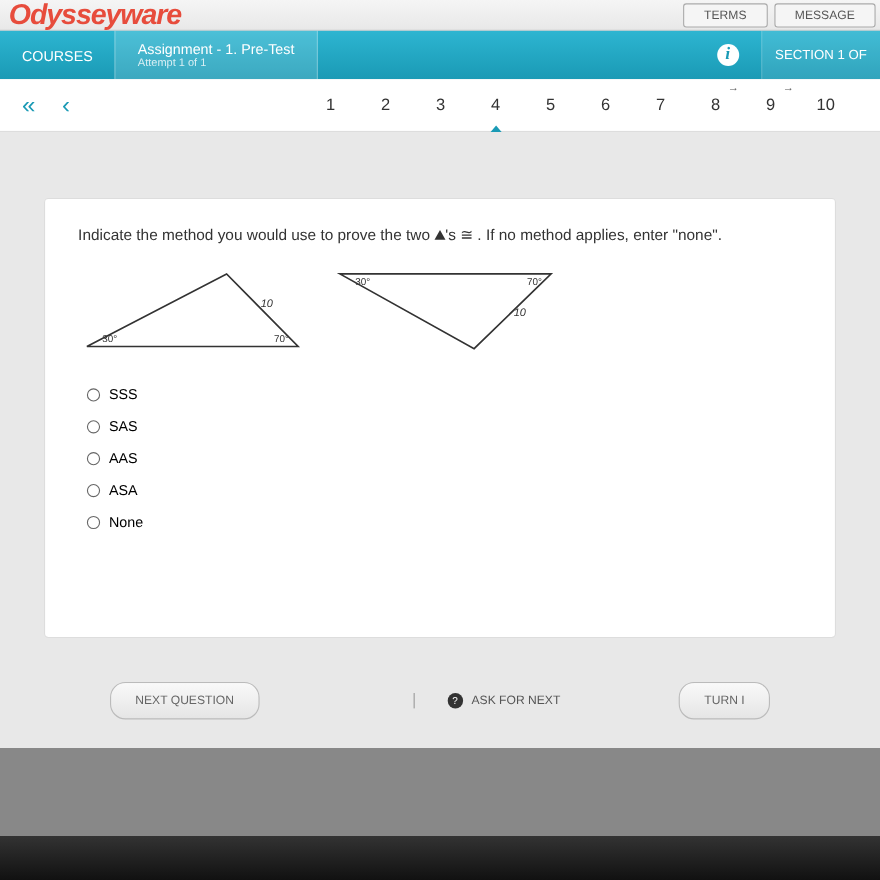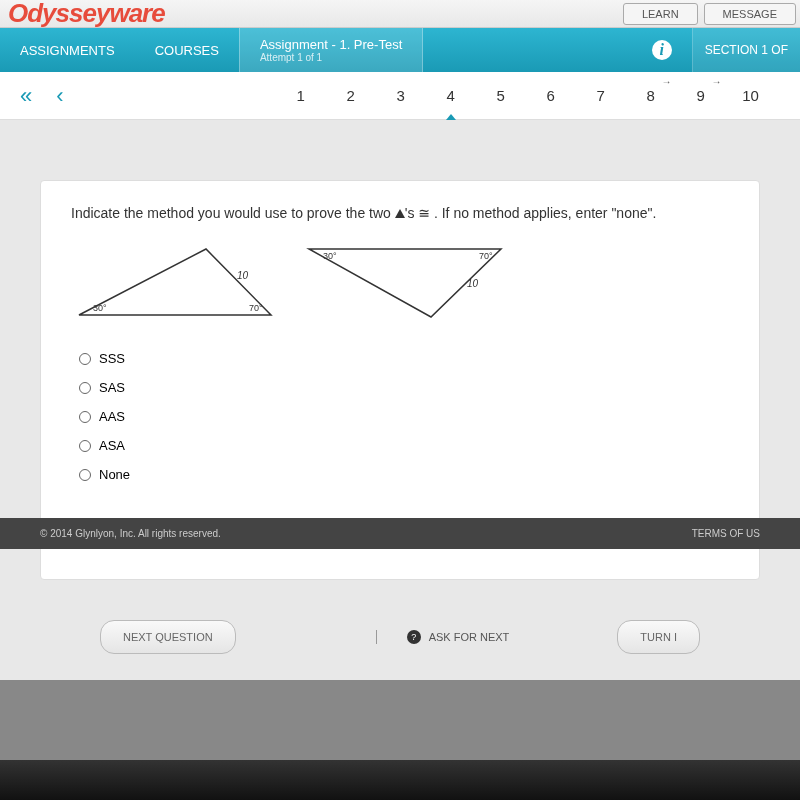--- a/index.html
+++ b/index.html
@@ -245,26 +245,25 @@
       height: 40px;
       background: linear-gradient(to bottom, #333, #111);
     }
   </style>
 </head>
 <body>
 
 <div class="screen">
   <div class="top-header">
     <div class="logo">Odysseyware</div>
-    <button class="top-btn">LEARN</button>
+    <button class="top-btn">TERMS</button>
     <button class="top-btn">MESSAGE</button>
   </div>
 
   <div class="nav-bar">
-    <div class="nav-item">ASSIGNMENTS</div>
     <div class="nav-item">COURSES</div>
     <div class="assignment-box">
       <div class="assignment-title">
         <span>Assignment</span> <span>- 1. Pre-Test</span>
       </div>
       <div class="assignment-sub">Attempt 1 of 1</div>
     </div>
     <div class="info-icon">i</div>
     <div class="section-btn">SECTION 1 OF</div>
   </div>
@@ -343,18 +342,14 @@
     <div class="bottom-buttons">
       <button class="btn">NEXT QUESTION</button>
       <div class="ask-help">
         <span class="help-icon">?</span>
         <span>ASK FOR NEXT</span>
       </div>
       <button class="btn turn-btn">TURN I</button>
     </div>
   </div>
 
-  <div class="footer">
-    <span>© 2014 Glynlyon, Inc. All rights reserved.</span>
-    <span>TERMS OF US</span>
-  </div>
 </div>
 <div class="curtain"></div>
 
 </body></html>

